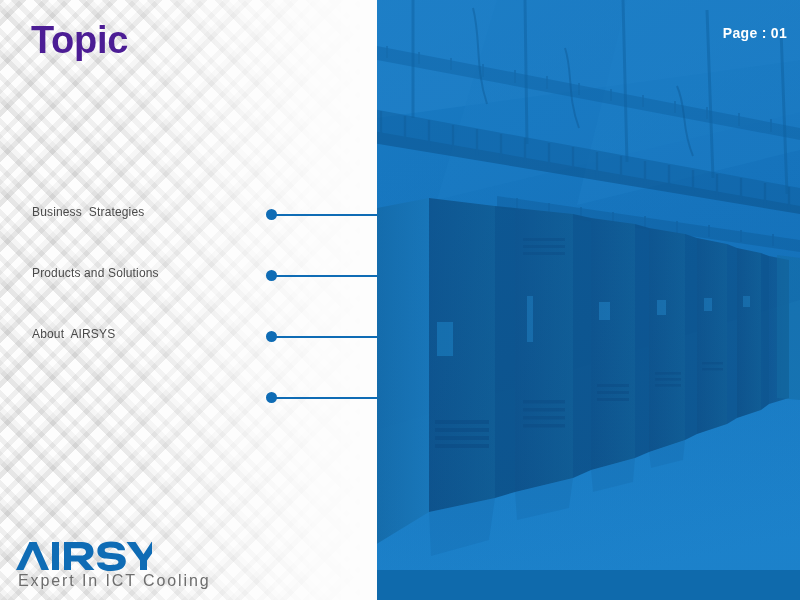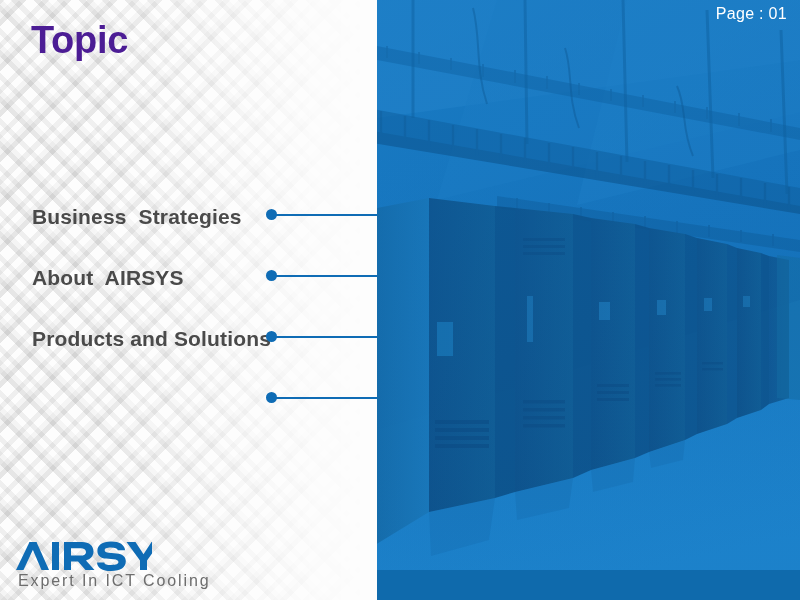--- a/index.html
+++ b/index.html
@@ -86,22 +86,22 @@
     width: 377px;
   }
   .topic-row {
     position: relative;
     height: 61px;
   }
   .topic-label {
     position: absolute;
     left: 32px;
     top: 7px;
-    font-size: 21px;
-    font-weight: bold;
+    font-size: 12px;
+    font-weight: normal;
     color: #4a4a4a;
     letter-spacing: 0.15px;
     white-space: pre;
   }
   .topic-connector {
     position: absolute;
     left: 266px;
     top: 11px;
     width: 111px;
     height: 12px;
@@ -162,23 +162,23 @@
     position: absolute;
     left: 377px;
     top: 570px;
     width: 423px;
     height: 30px;
     background: #0f6aac;
   }
   #page-number {
     position: absolute;
     right: 13px;
-    top: 5px;
-    font-size: 16px;
-    font-weight: normal;
+    top: 25px;
+    font-size: 14px;
+    font-weight: bold;
     color: #ffffff;
     letter-spacing: 0.3px;
     white-space: pre;
   }
 </style>
 </head>
 <body>
 
 <div id="slide">
 
@@ -193,29 +193,29 @@
 
     <div class="topic-row">
       <div class="topic-label">Business  Strategies</div>
       <div class="topic-connector">
         <span class="topic-dot"></span>
         <span class="topic-line"></span>
       </div>
     </div>
 
     <div class="topic-row">
-      <div class="topic-label">About  AIRSYS</div>
+      <div class="topic-label">Products and Solutions</div>
       <div class="topic-connector">
         <span class="topic-dot"></span>
         <span class="topic-line"></span>
       </div>
     </div>
 
     <div class="topic-row">
-      <div class="topic-label">Products and Solutions</div>
+      <div class="topic-label">About  AIRSYS</div>
       <div class="topic-connector">
         <span class="topic-dot"></span>
         <span class="topic-line"></span>
       </div>
     </div>
 
     <div class="topic-row">
       <div class="topic-connector">
         <span class="topic-dot"></span>
         <span class="topic-line"></span>

